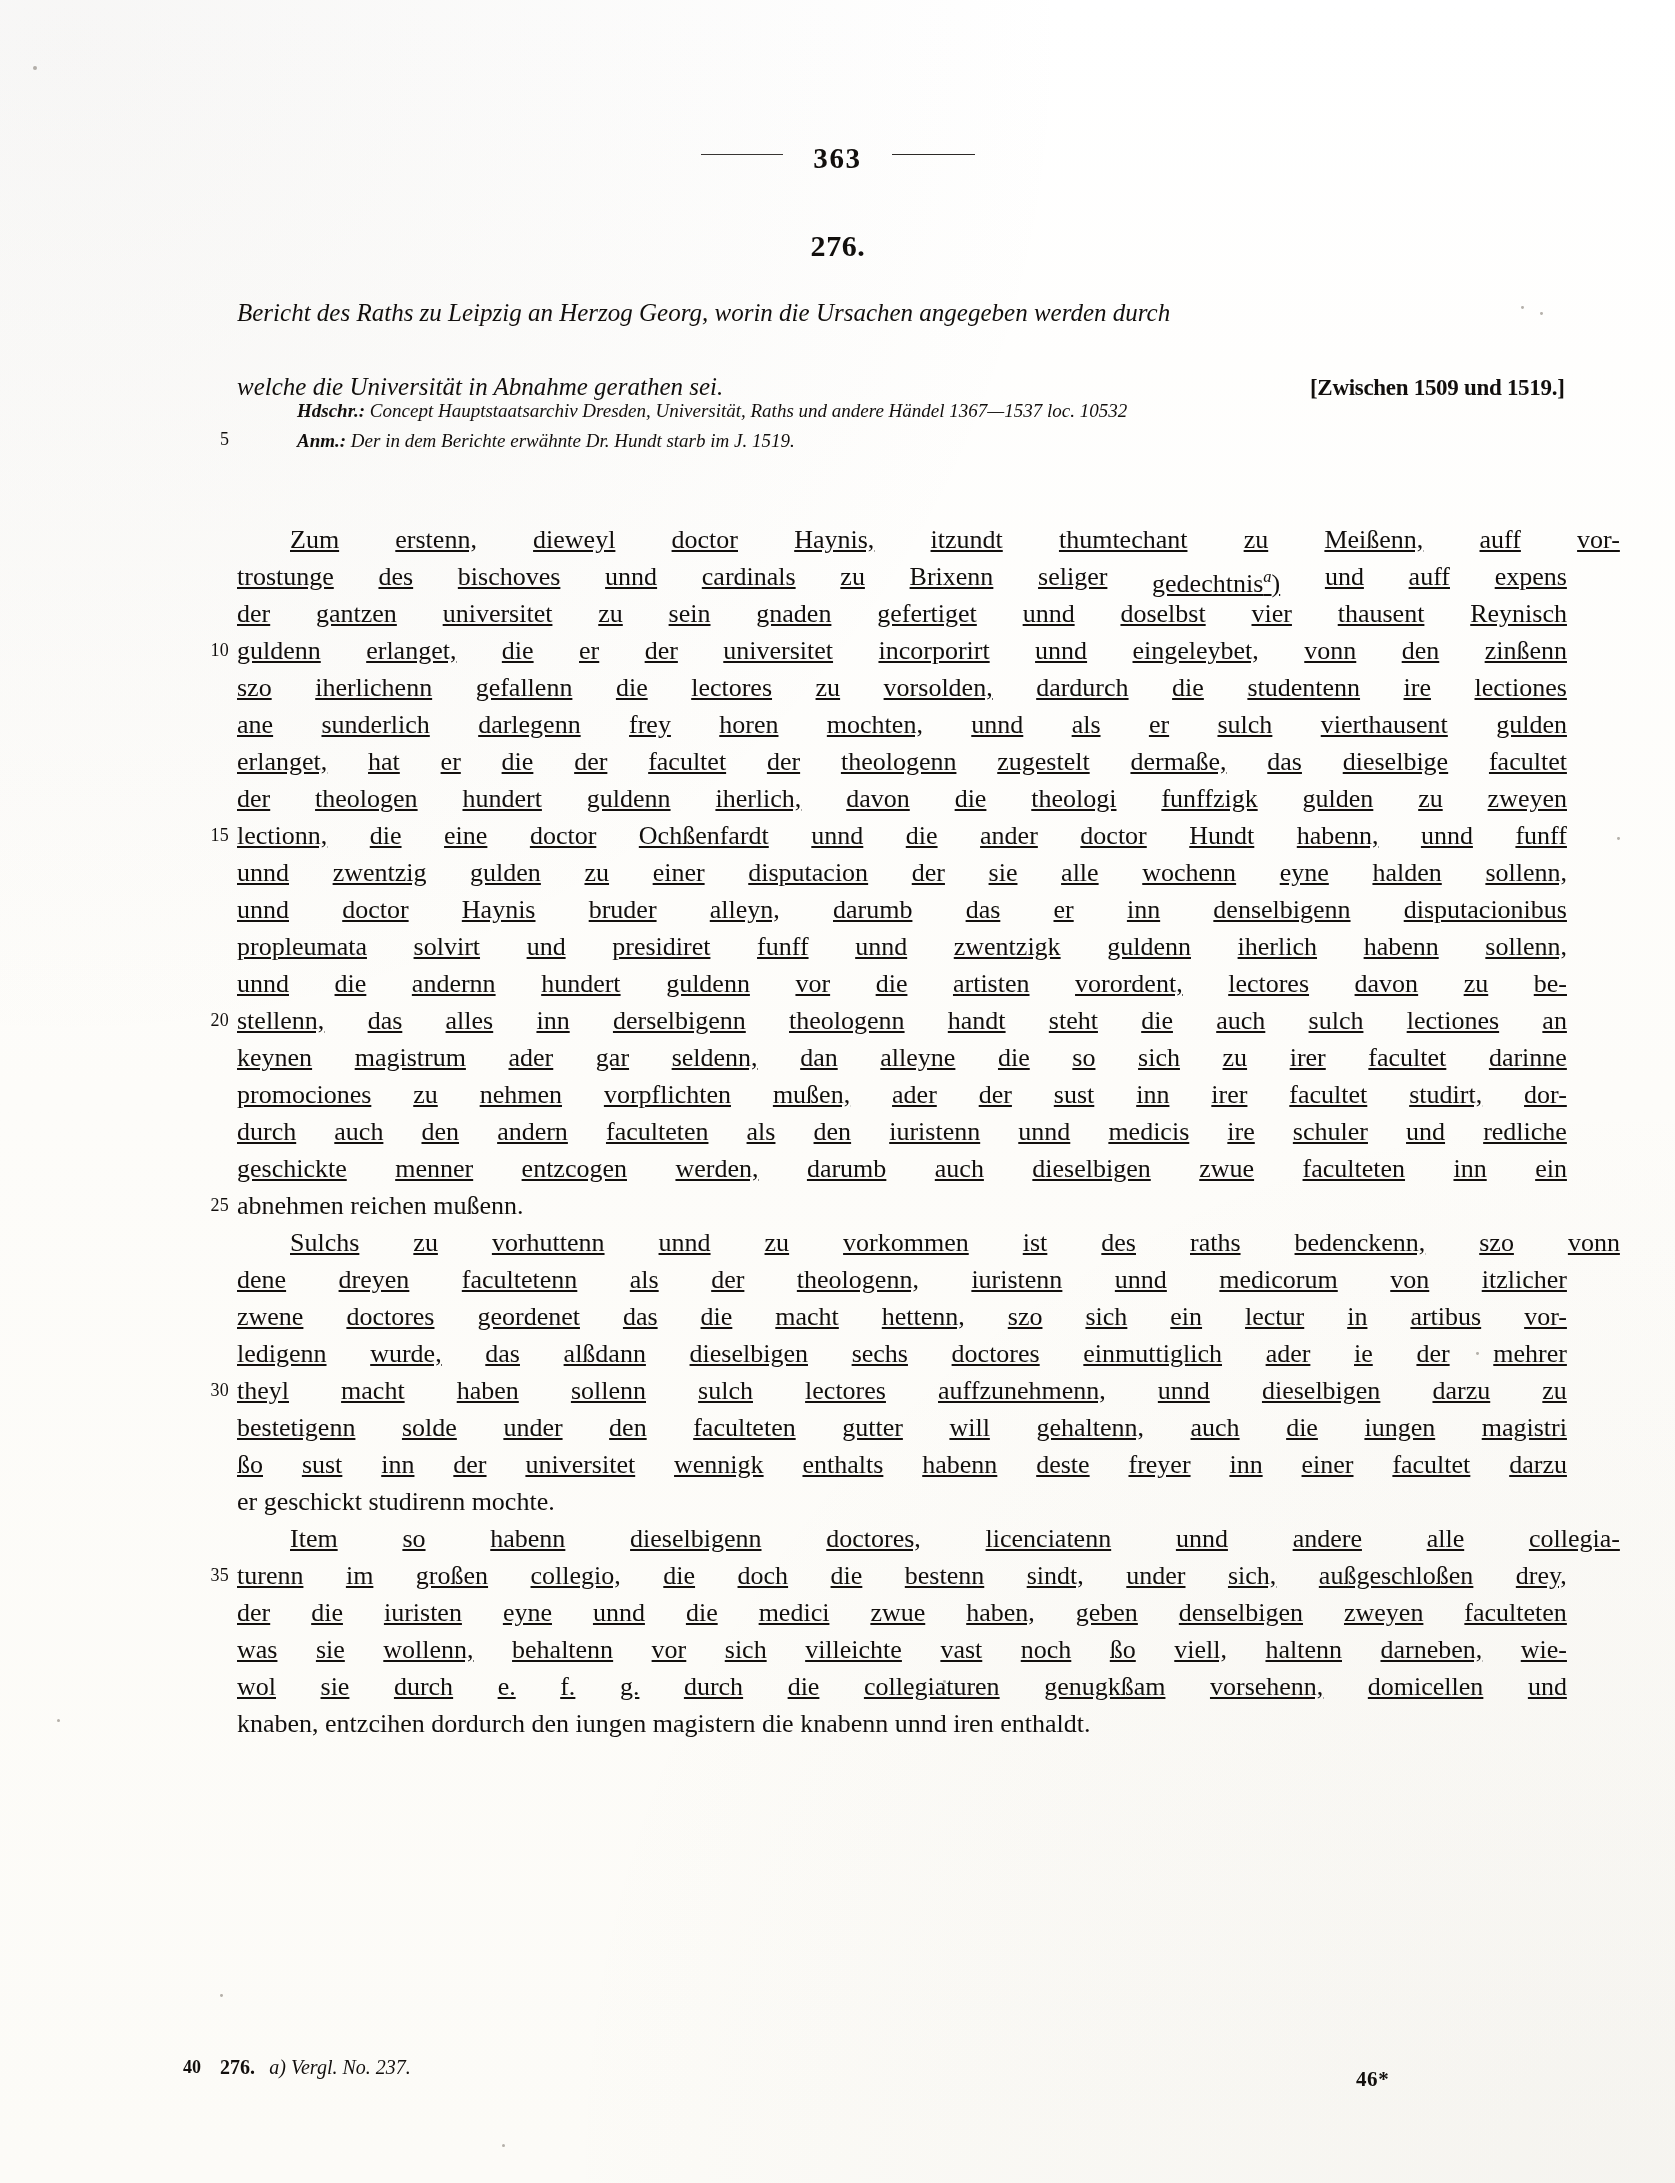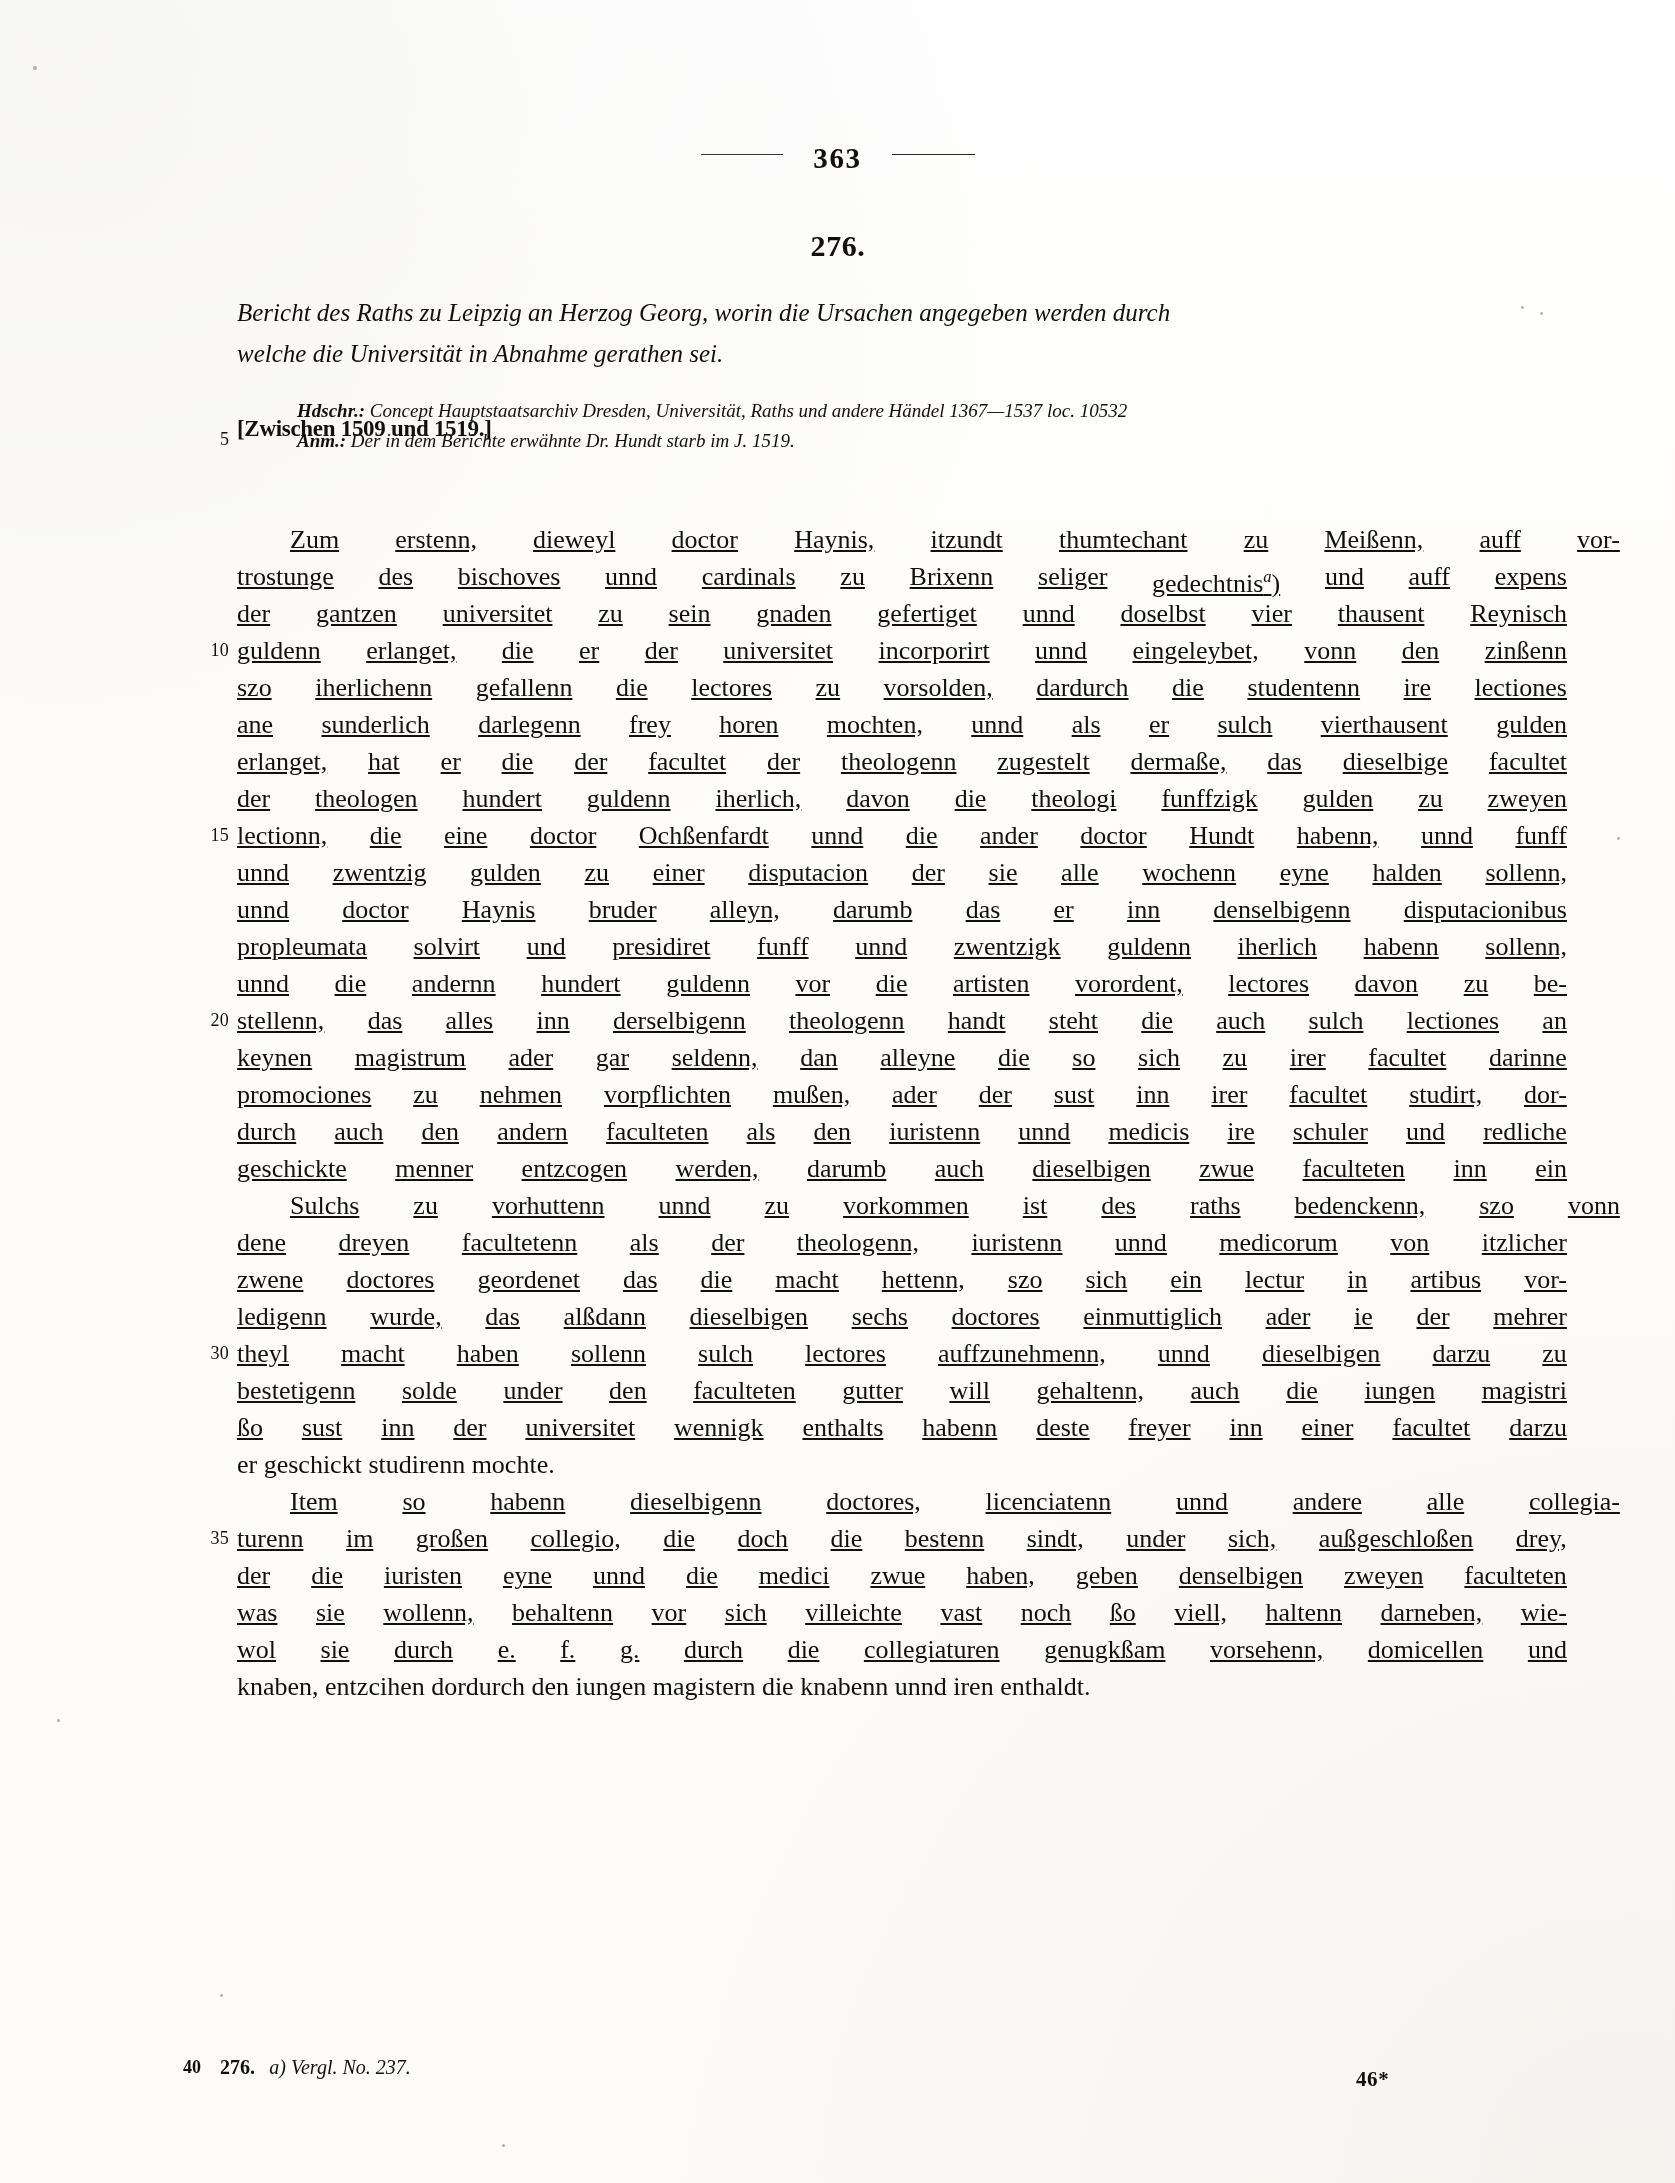--- a/index.html
+++ b/index.html
@@ -86,21 +86,20 @@
     font-style: italic;
     font-size: 25px;
     line-height: 41px;
   }
   .title-line1 { display: block; }
   .title-line2 {
     display: flex;
     justify-content: space-between;
     align-items: baseline;
     width: 100%;
-    flex-direction: column;
   }
   .title-tail { white-space: nowrap; }
   .date-bracket {
     font-style: normal;
     font-weight: bold;
     font-size: 23px;
     letter-spacing: -0.3px;
     white-space: nowrap;
     padding-right: 5.5px;
     margin-top: 34px;
@@ -527,20 +526,24 @@
           <span>entzcogen</span>
           <span>werden,</span>
           <span>darumb</span>
           <span>auch</span>
           <span>dieselbigen</span>
           <span>zwue</span>
           <span>faculteten</span>
           <span>inn</span>
           <span>ein</span>
         </span>
+      </div>
+      <div class="tline">
+        <span class="lineno">25</span>
+        <span class="txt"><span>abnehmen reichen mußenn.</span></span>
       </div>
       <div class="tline just indent">
         <span class="txt">
           <span>Sulchs</span>
           <span>zu</span>
           <span>vorhuttenn</span>
           <span>unnd</span>
           <span>zu</span>
           <span>vorkommen</span>
           <span>ist</span>

